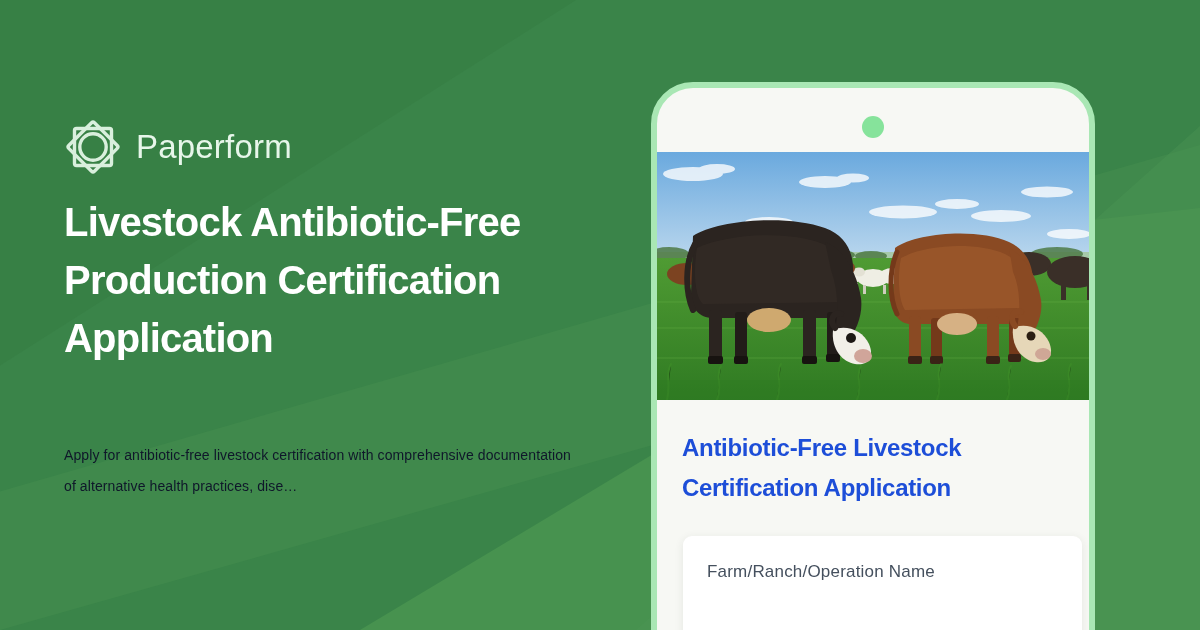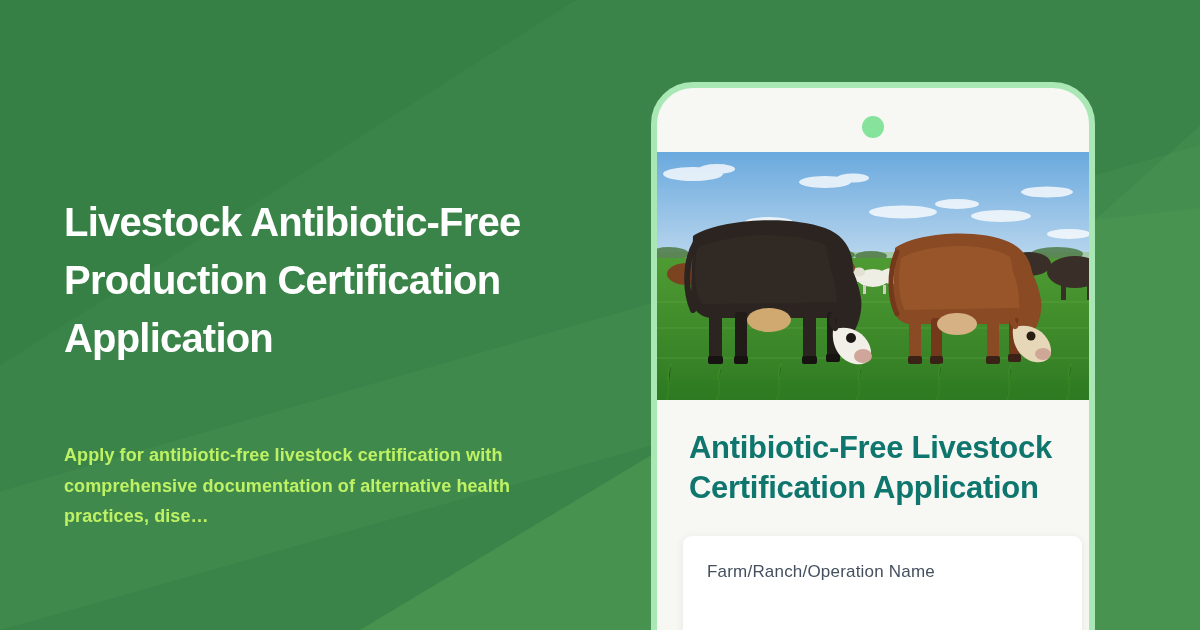--- a/index.html
+++ b/index.html
@@ -81,24 +81,24 @@
     line-height: 58px;
     font-weight: 700;
     letter-spacing: -0.8px;
   }
 
   .subhead {
     position: absolute;
     left: 0; top: 440px;
     width: 520px;
     margin: 0;
-    color: #bef264;
-    font-size: 18px;
+    color: #0f172a;
+    font-size: 14px;
     line-height: 30.5px;
-    font-weight: 700;
+    font-weight: 400;
     letter-spacing: .1px;
   }
 
   
   .phone {
     position: absolute;
     left: 651px; top: 82px;
     width: 444px; height: 570px;
     border: 6px solid #a9e7b4;
     border-radius: 42px 42px 0 0;
@@ -118,25 +118,25 @@
   .hero-photo {
     position: absolute;
     left: 0; top: 64px;
     width: 432px; height: 248px;
     overflow: hidden;
   }
   .hero-photo svg { display: block; width: 432px; height: 248px; }
 
   .form-title {
     position: absolute;
-    left: 32px; top: 340px;
+    left: 25px; top: 340px;
     width: 378px;
     margin: 0;
-    color: #0f766e;
-    font-size: 31px;
+    color: #1d4ed8;
+    font-size: 24px;
     line-height: 40px;
     font-weight: 700;
     letter-spacing: -0.3px;
   }
 
   .field-card {
     position: absolute;
     left: 26px; top: 448px;
     width: 399px; height: 130px;
     background: #ffffff;
@@ -173,20 +173,32 @@
   <div class="bg-layer">
     <div class="bg-poly poly-a"></div>
     <div class="bg-poly poly-e"></div>
     <div class="bg-poly poly-c"></div>
     <div class="bg-poly poly-b"></div>
     <div class="bg-poly poly-d"></div>
   </div>
 
   <div class="left">
 
+    <div class="brand">
+      <span class="brand-mark">
+        <svg viewBox="0 0 58 58" xmlns="http://www.w3.org/2000/svg">
+          <g fill="none" stroke="#d9efdd" stroke-width="3.4">
+            <rect x="10.5" y="10.5" width="37" height="37" rx="2"></rect>
+            <rect x="29" y="3.3" width="36.3" height="36.3" rx="2" transform="rotate(45 29 3.3)"></rect>
+            <circle cx="29" cy="29" r="13.2"></circle>
+          </g>
+        </svg>
+      </span>
+      <span class="brand-word">Paperform</span>
+    </div>
 
     <h1 class="headline">Livestock Antibiotic-Free Production Certification Application</h1>
     <p class="subhead">Apply for antibiotic-free livestock certification with comprehensive documentation of alternative health practices, dise…</p>
   </div>
 
   <div class="phone">
 
     <span class="phone-cam"></span>
 
     <div class="hero-photo">

